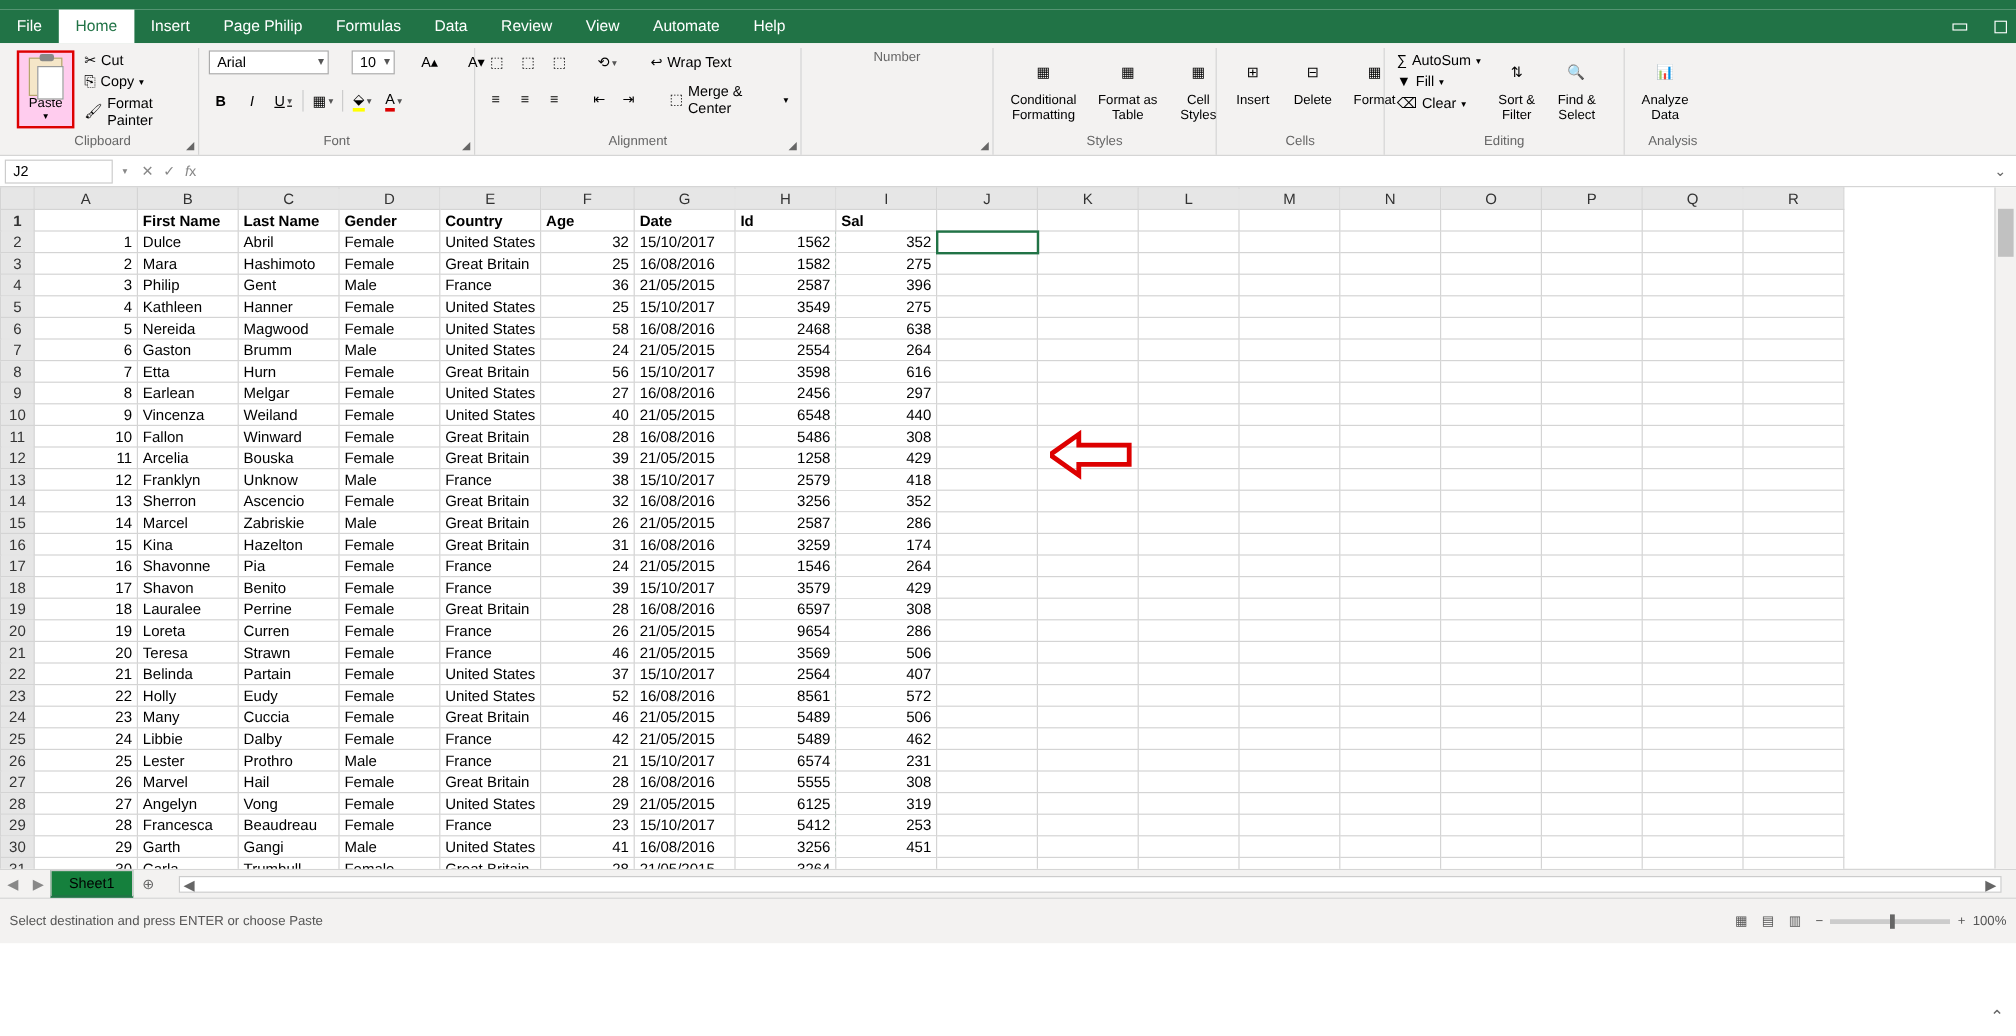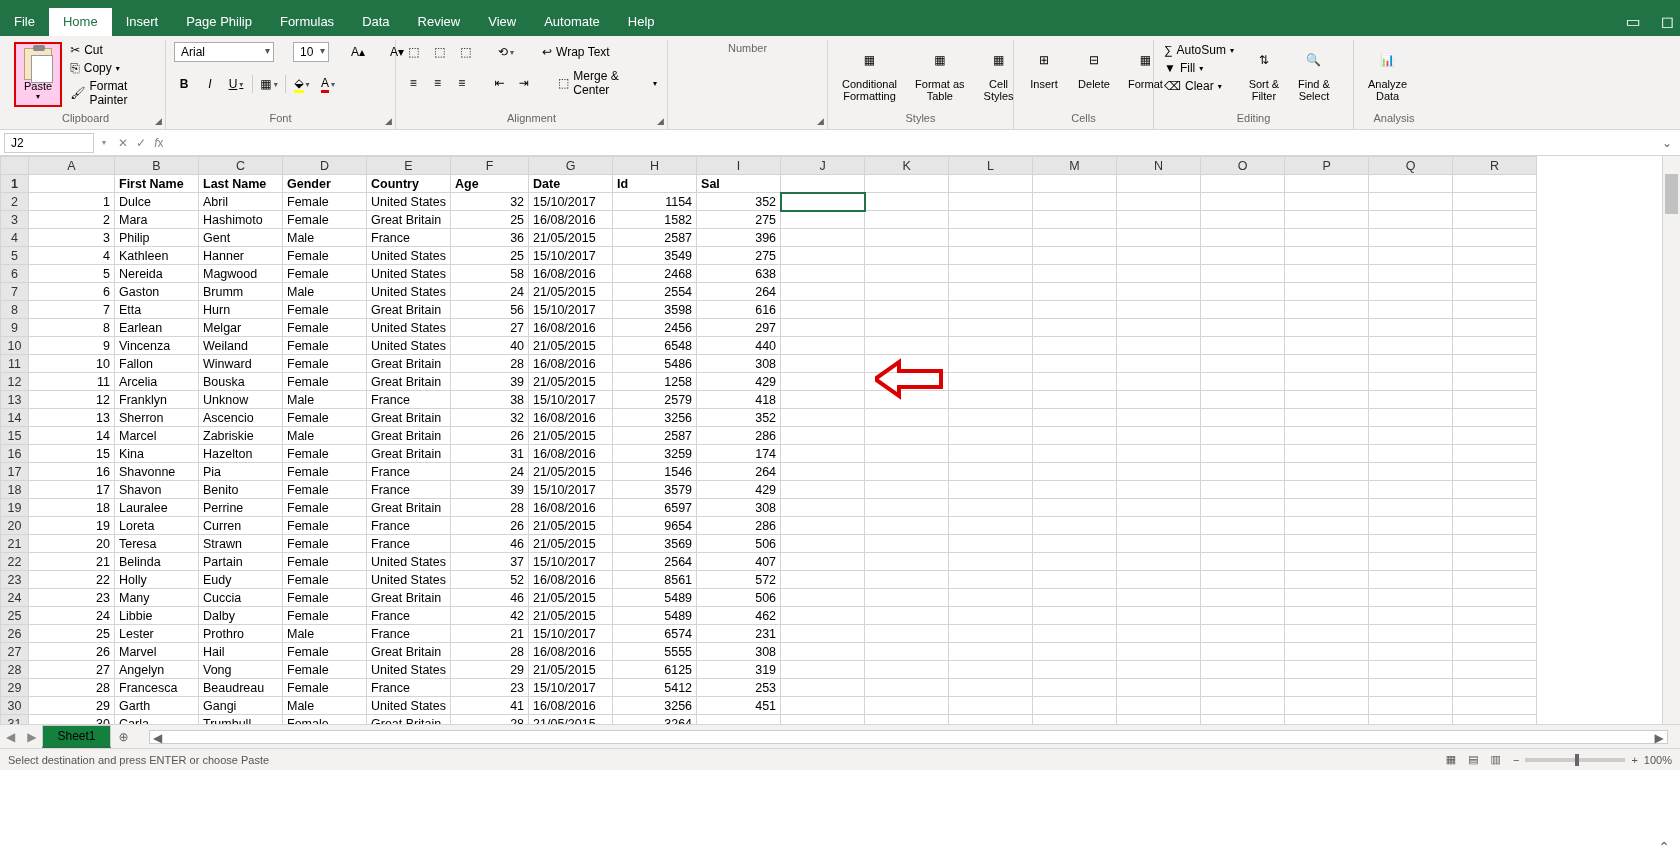--- a/index.html
+++ b/index.html
@@ -91,21 +91,21 @@
 
 
 .sheettabs { height: 24px; background: #f3f2f1; display: flex; align-items: center; border-top: 1px solid #d5d5d5; }
 .sheettabs .nav { padding: 0 6px; color: #888; cursor: pointer; }
 .sheettabs .tab { padding: 3px 14px; background: #15803d; border: 1px solid #ccc; border-bottom: 2px solid #217346; font-size: 12px; cursor: pointer; }
 .sheettabs .add { padding: 0 8px; color: #666; cursor: pointer; }
 .sheettabs .hscroll-track { flex: 1; margin: 0 12px; height: 14px; border: 1px solid #ccc; position: relative; background: #fff; }
 .sheettabs .hscroll-left, .sheettabs .hscroll-right { width: 16px; text-align: center; color: #666; cursor: pointer; }
 
 
-.statusbar { height: 22px; background: #f3f2f1; border-top: 1px solid #d5d5d5; display: flex; align-items: center; justify-content: space-between; padding: 0 8px; font-size: 11px; color: #555; gap: 24px; }
+.statusbar { height: 38px; background: #f3f2f1; border-top: 1px solid #d5d5d5; display: flex; align-items: center; justify-content: space-between; padding: 0 8px; font-size: 11px; color: #555; gap: 24px; }
 .statusbar .views { display: flex; gap: 12px; align-items: center; }
 .statusbar .zoom { display: flex; gap: 6px; align-items: center; }
 .zoom-slider { width: 100px; height: 4px; background: #ccc; position: relative; }
 .zoom-slider::after { content: ''; position: absolute; left: 50%; top: -4px; width: 4px; height: 12px; background: #666; }
 </style>
 </head>
 <body>
 
 <div class="titlebar"></div>
 
@@ -365,21 +365,21 @@
         </tr>
         <tr>
           <td class="rowhdr">2</td>
           <td class="num colA">1</td>
           <td class="txt colB">Dulce</td>
           <td class="txt colC">Abril</td>
           <td class="txt colD">Female</td>
           <td class="txt colE">United States</td>
           <td class="num colF">32</td>
           <td class="txt colG">15/10/2017</td>
-          <td class="num colH ants-h ants-top">1154</td>
+          <td class="num colH ants-h ants-top">1562</td>
           <td class="num colI ants-i ants-top">352</td>
           <td class="txt colJ active-cell"></td>
           <td class="txt colK"></td>
           <td class="txt colL"></td>
           <td class="txt colM"></td>
           <td class="txt colN"></td>
           <td class="txt colO"></td>
           <td class="txt colP"></td>
           <td class="txt colQ"></td>
           <td class="txt colR"></td>

